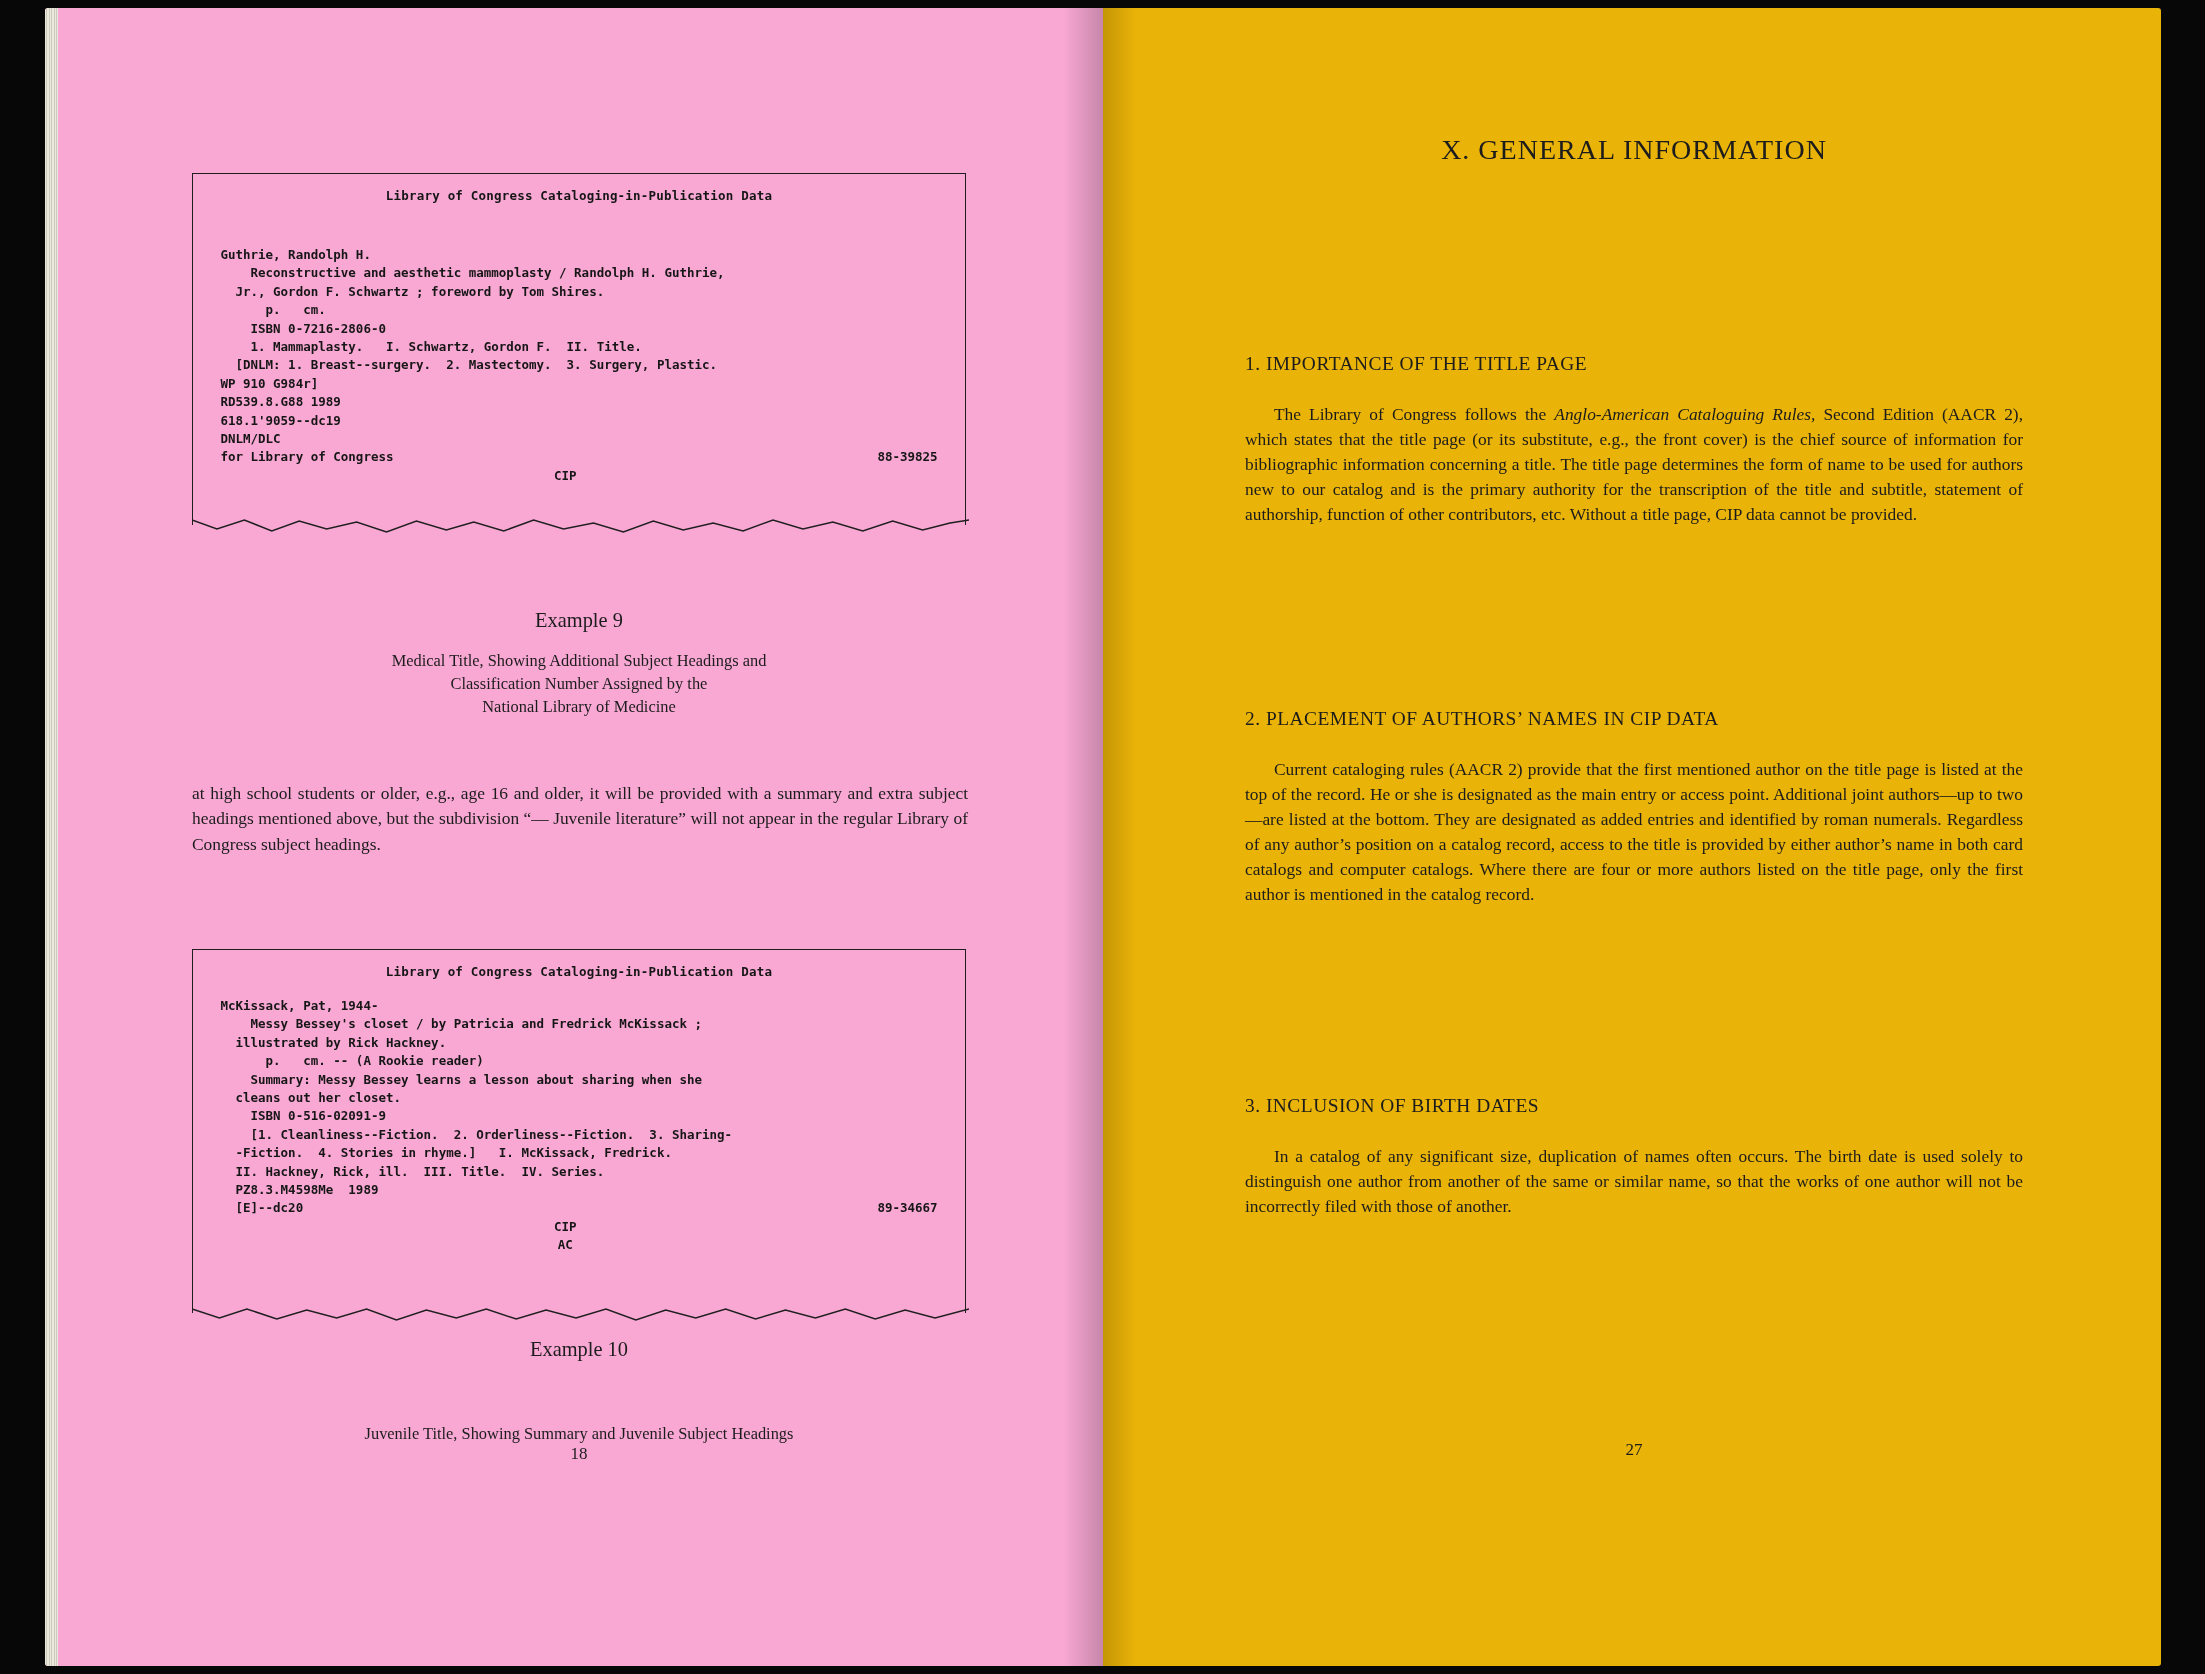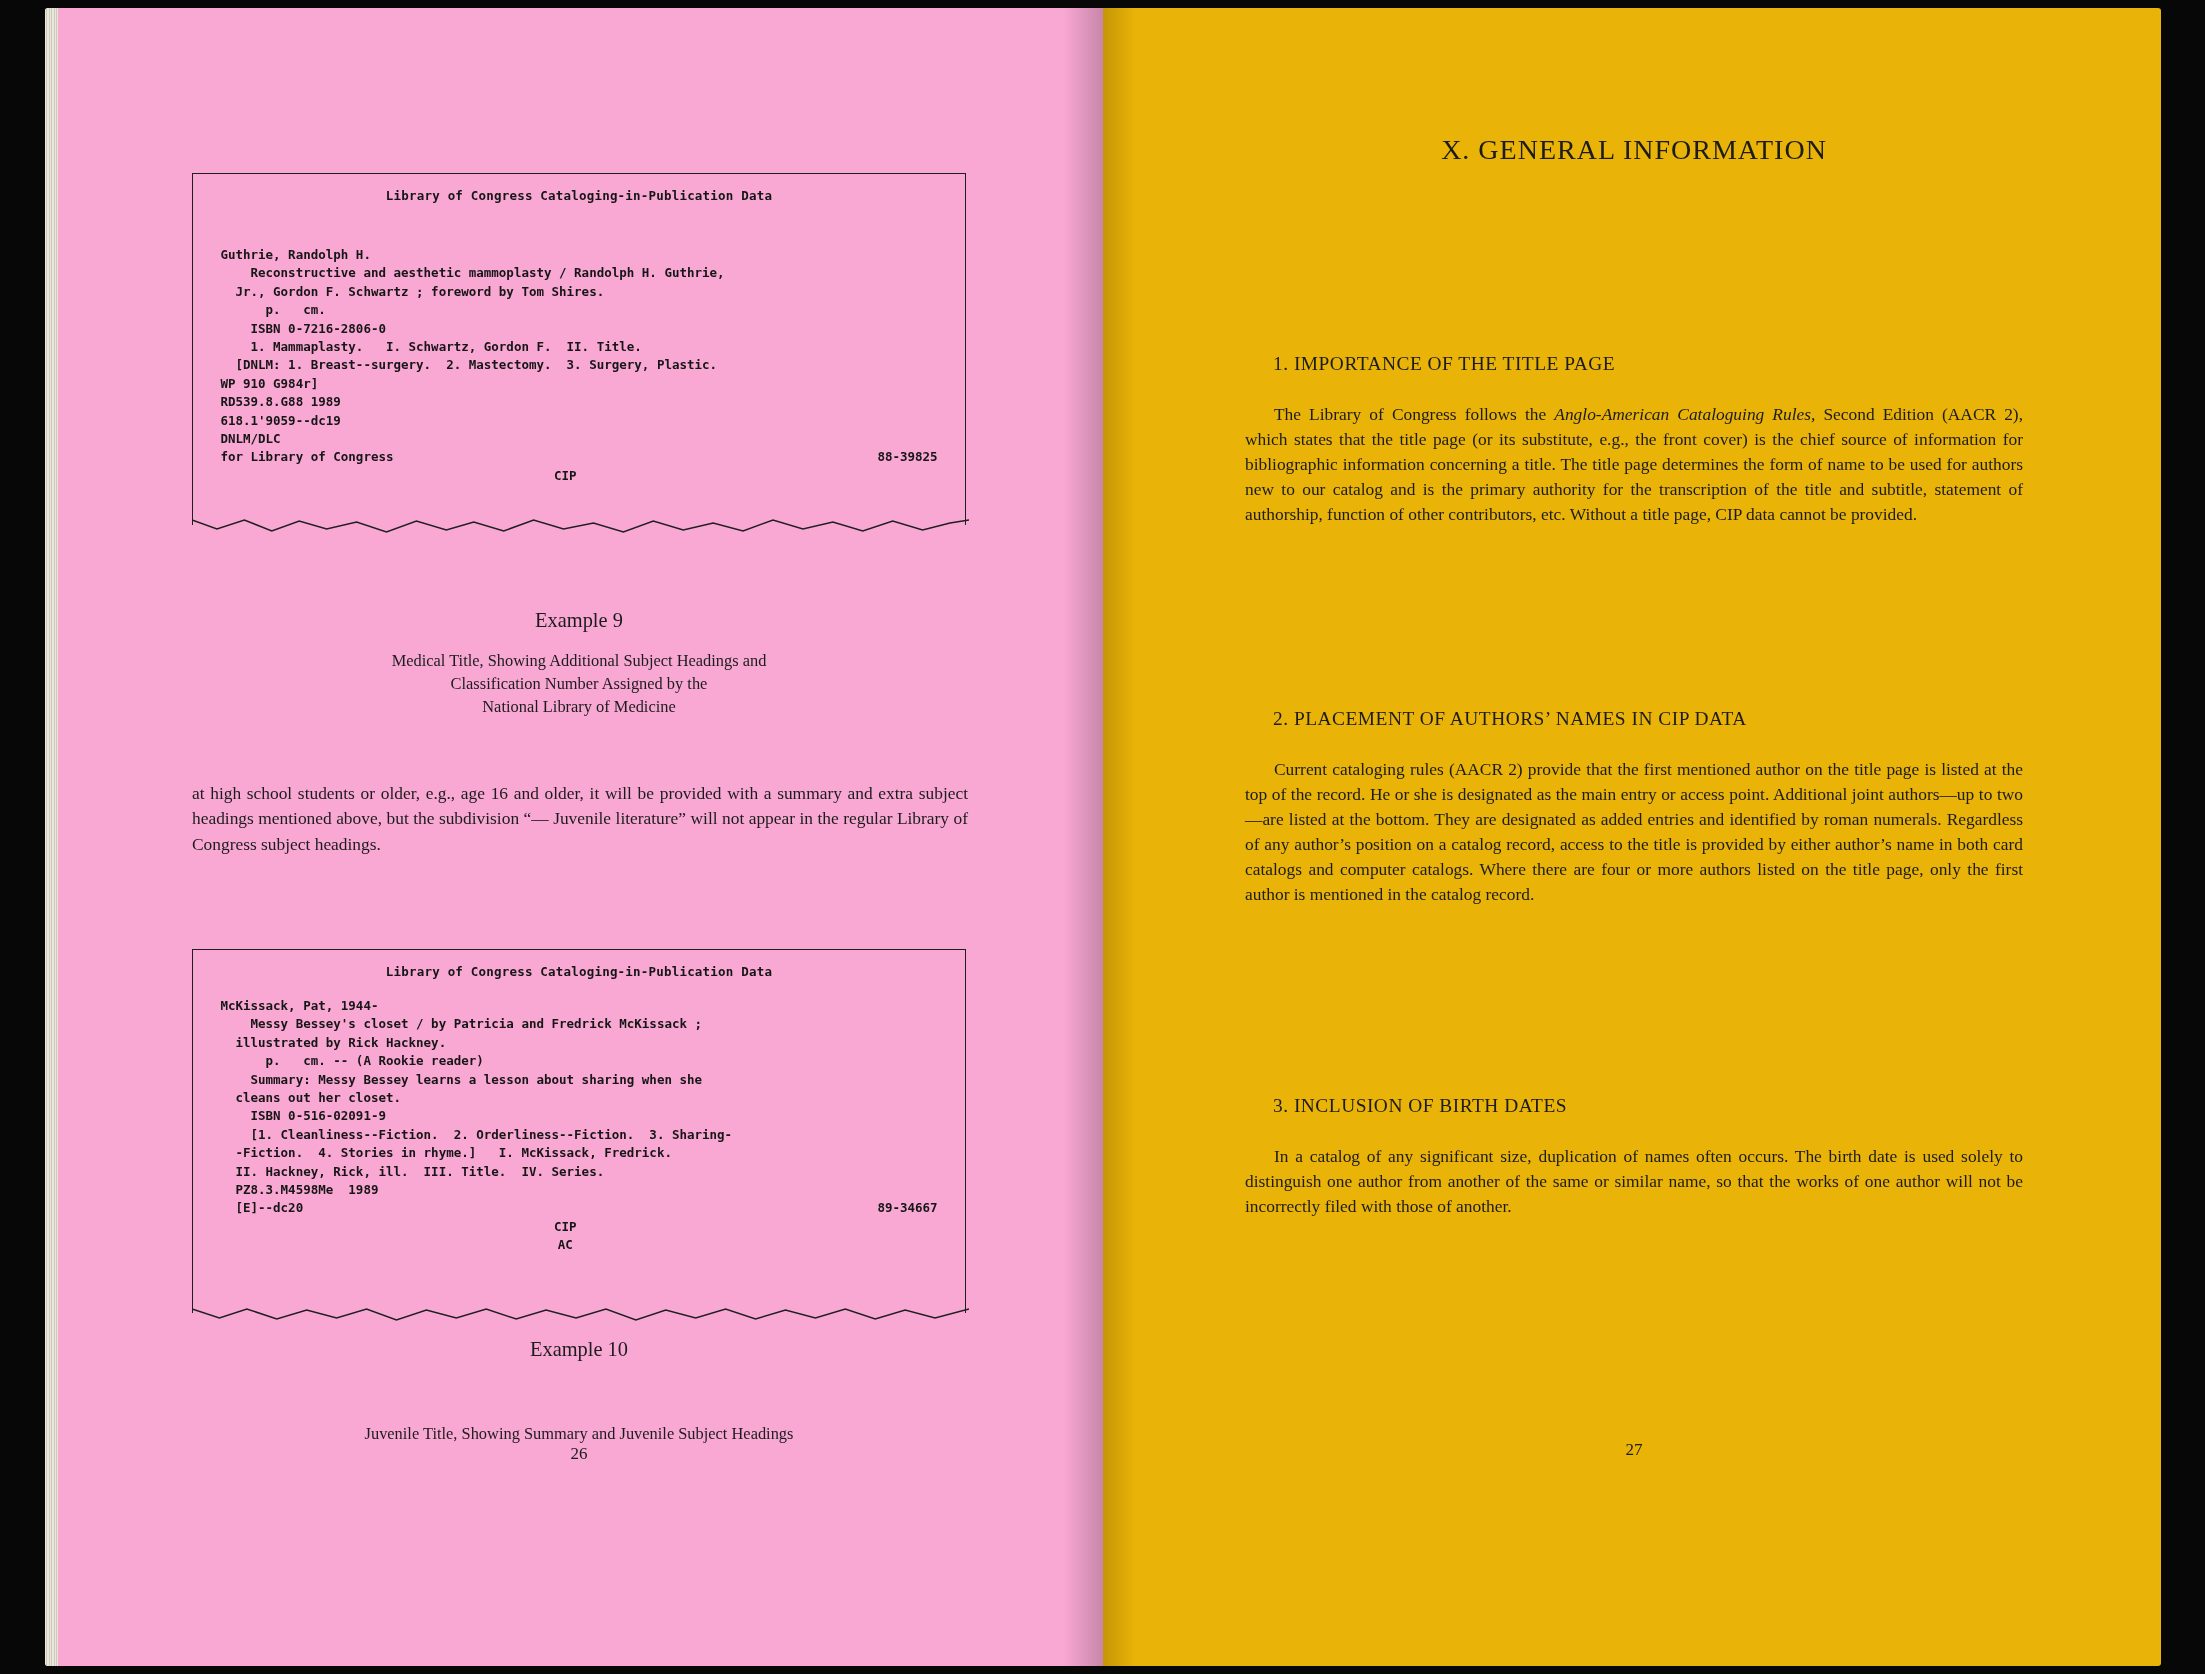--- a/index.html
+++ b/index.html
@@ -117,21 +117,20 @@
     left: 142px; width: 778px;
     text-align: center;
     font-size: 28px;
     letter-spacing: 1px;
   }
   .section-heading {
     position: absolute;
     left: 142px; width: 778px;
     font-size: 19.4px;
     letter-spacing: 0.5px;
-    margin-left: 28px;
   }
   .section-par {
     position: absolute;
     left: 142px; width: 778px;
     font-size: 17.4px;
     line-height: 25px;
     text-align: justify;
     text-indent: 29px;
   }
   .italic { font-style: italic; }
@@ -201,21 +200,21 @@
       <svg class="torn" width="777" height="20" viewBox="0 0 1558 40" preserveAspectRatio="none">
         <polyline points="0,10 55,28 110,10 170,30 230,12 290,28 350,10 410,32 470,12 530,28 590,10 650,30 710,12 770,28 830,10 890,32 950,12 1010,28 1070,10 1130,30 1190,12 1250,28 1310,10 1370,30 1430,12 1490,28 1558,10" fill="none" stroke="#1f1f1f" stroke-width="3"></polyline>
       </svg>
     </div>
 
     <div class="example-title" style="top:1330px;">Example 10</div>
     <div class="example-caption" style="top:1414px;">
       <div>Juvenile Title, Showing Summary and Juvenile Subject Headings</div>
     </div>
 
-    <div class="page-num" style="top:1436px; left:147px;">26</div>
+    <div class="page-num" style="top:1436px; left:147px;">18</div>
   </div>
 
   <div class="page page-right">
 
     <div class="chapter-title" style="top:126px;">X. GENERAL INFORMATION</div>
 
     <div class="section-heading" style="top:345px;">1. IMPORTANCE OF THE TITLE PAGE</div>
     <div class="section-par" style="top:394px;">
       <span>The Library of Congress follows the </span><span class="italic">Anglo-American Cataloguing Rules,</span><span> Second Edition (AACR 2), which states that the title page (or its substitute, e.g., the front cover) is the chief source of information for bibliographic information concerning a title. The title page determines the form of name to be used for authors new to our catalog and is the primary authority for the transcription of the title and subtitle, statement of authorship, function of other contributors, etc. Without a title page, CIP data cannot be provided.</span>
     </div>

